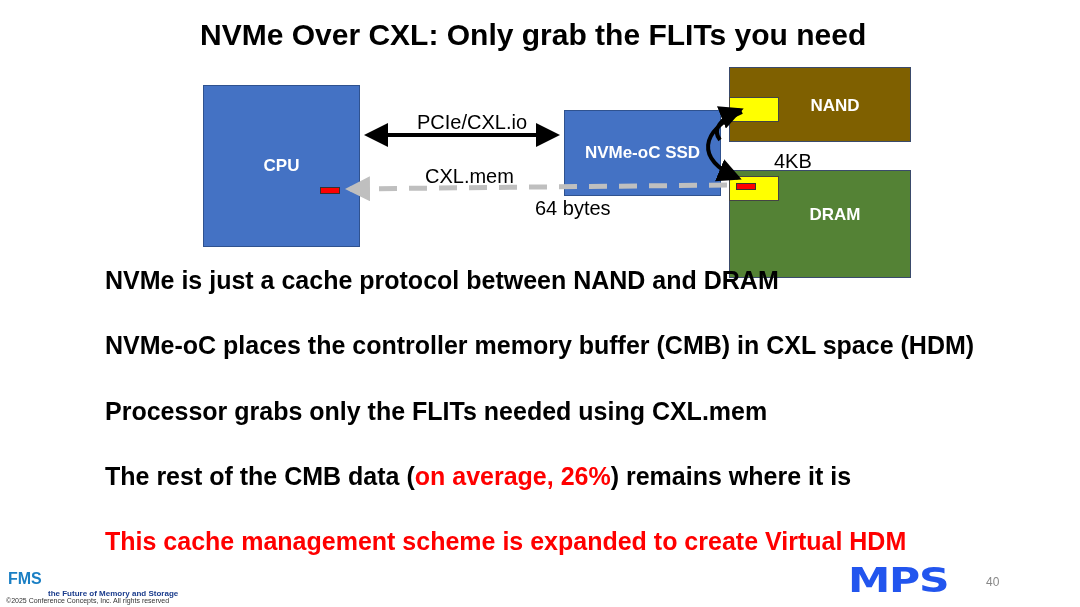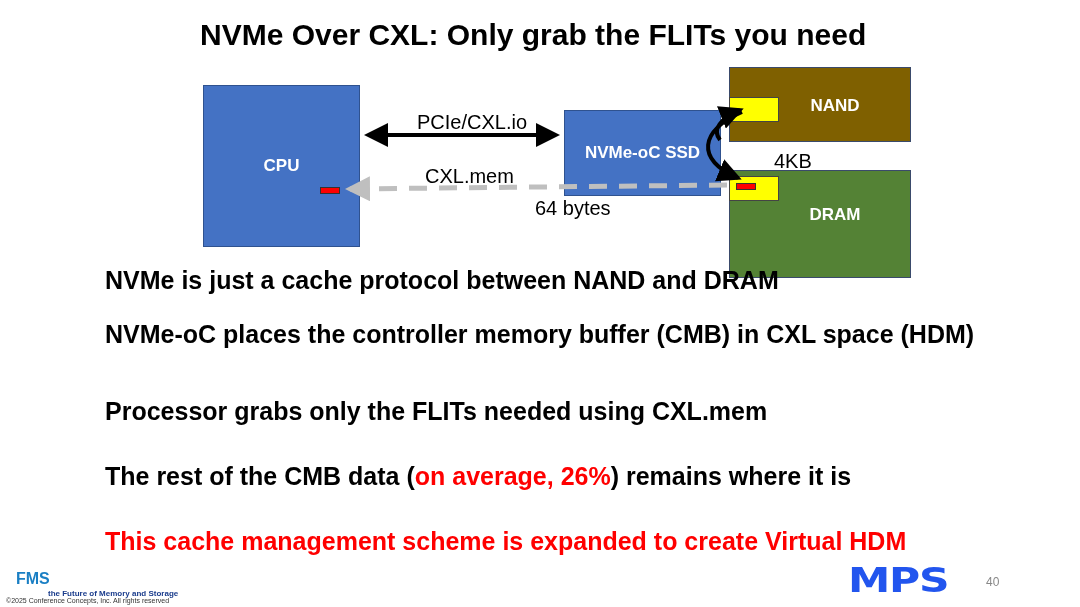--- a/index.html
+++ b/index.html
@@ -8,21 +8,21 @@
   .box { position: absolute; box-sizing: border-box; border: 1.5px solid #2f528f; color: #fff; font-weight: bold; font-size: 17px; display: flex; align-items: center; justify-content: center; margin-top: 12px; }
   .cpu { left: 203px; top: 73px; width: 157px; height: 162px; background: #4472c4; }
   .ssd { left: 564px; top: 98px; width: 157px; height: 86px; background: #4472c4; }
   .nand { left: 729px; top: 55px; width: 182px; height: 75px; background: #7f6000; border-color: #3a4a6b; align-items: flex-start; padding-top: 28px; padding-left: 30px; }
   .dram { left: 729px; top: 158px; width: 182px; height: 108px; background: #548235; border-color: #3a4a6b; align-items: flex-start; padding-top: 34px; padding-left: 30px; }
   .yel { position: absolute; background: #ffff00; border: 1px solid #444; box-sizing: border-box; }
   .lbl { position: absolute; font-size: 20px; color: #000; }
   .bullet { position: absolute; left: 93px; font-size: 25px; font-weight: bold; color: #000; white-space: nowrap; margin-left: 12px; }
   .red { color: #ff0000; }
   svg.arrows { position: absolute; left: 0; top: 0; }
-  .footer-brand { position: absolute; left: 8px; top: 568px; margin-left: 8px; }
+  .footer-brand { position: absolute; left: 8px; top: 568px; }
   .copyright { position: absolute; left: 6px; top: 597px; font-size: 7px; color: #333; }
   .tagline { position: absolute; left: 48px; top: 589px; font-size: 8px; color: #1a3c8c; font-weight: bold; }
   .pagenum { position: absolute; left: 986px; top: 575px; font-size: 12px; color: #888; }
   .mps { position: absolute; left: 848px; top: 563px; font-size: 34px; font-weight: bold; color: #2255ee; letter-spacing: -1px; font-family: "DejaVu Sans", sans-serif; transform: scaleX(1.25); transform-origin: left; line-height: 34px; }
 </style>
 </head>
 <body>
 
 <div class="title">NVMe Over CXL: Only grab the FLITs you need</div>
 
@@ -59,21 +59,21 @@
   <path d="M742,112 C700,130 695,160 738,178" fill="none" stroke="#000" stroke-width="4" marker-end="url(#ah)"></path>
   <path d="M720,140 C712,130 720,118 740,110" fill="none" stroke="#000" stroke-width="4" marker-end="url(#ah)"></path>
 </svg>
 
 <div class="lbl" style="left:417px;top:111px;">PCIe/CXL.io</div>
 <div class="lbl" style="left:425px;top:165px;">CXL.mem</div>
 <div class="lbl" style="left:535px;top:197px;">64 bytes</div>
 <div class="lbl" style="left:731px;top:150px;margin-left:43px;">4KB</div>
 
 <div class="bullet" style="top:266px;">NVMe is just a cache protocol between NAND and DRAM</div>
-<div class="bullet" style="top:320px;text-align:right;">NVMe-oC places the controller memory buffer (CMB) in CXL space (HDM)</div>
+<div class="bullet" style="top:331px;text-align:right;">NVMe-oC places the controller memory buffer (CMB) in CXL space (HDM)</div>
 <div class="bullet" style="top:397px;">Processor grabs only the FLITs needed using CXL.mem</div>
 <div class="bullet" style="top:462px;"><span>The rest of the CMB data (</span><span class="red">on average, 26%</span><span>) remains where it is</span></div>
 <div class="bullet red" style="top:527px;">This cache management scheme is expanded to create Virtual HDM</div>
 
 <div class="footer-brand">
   <svg width="52" height="20">
     <text x="0" y="16" font-size="16" font-family="Liberation Sans, sans-serif" fill="#1a7fc4" font-weight="bold">FMS</text>
   </svg>
 </div>
 <div class="tagline">the Future of Memory and Storage</div>

